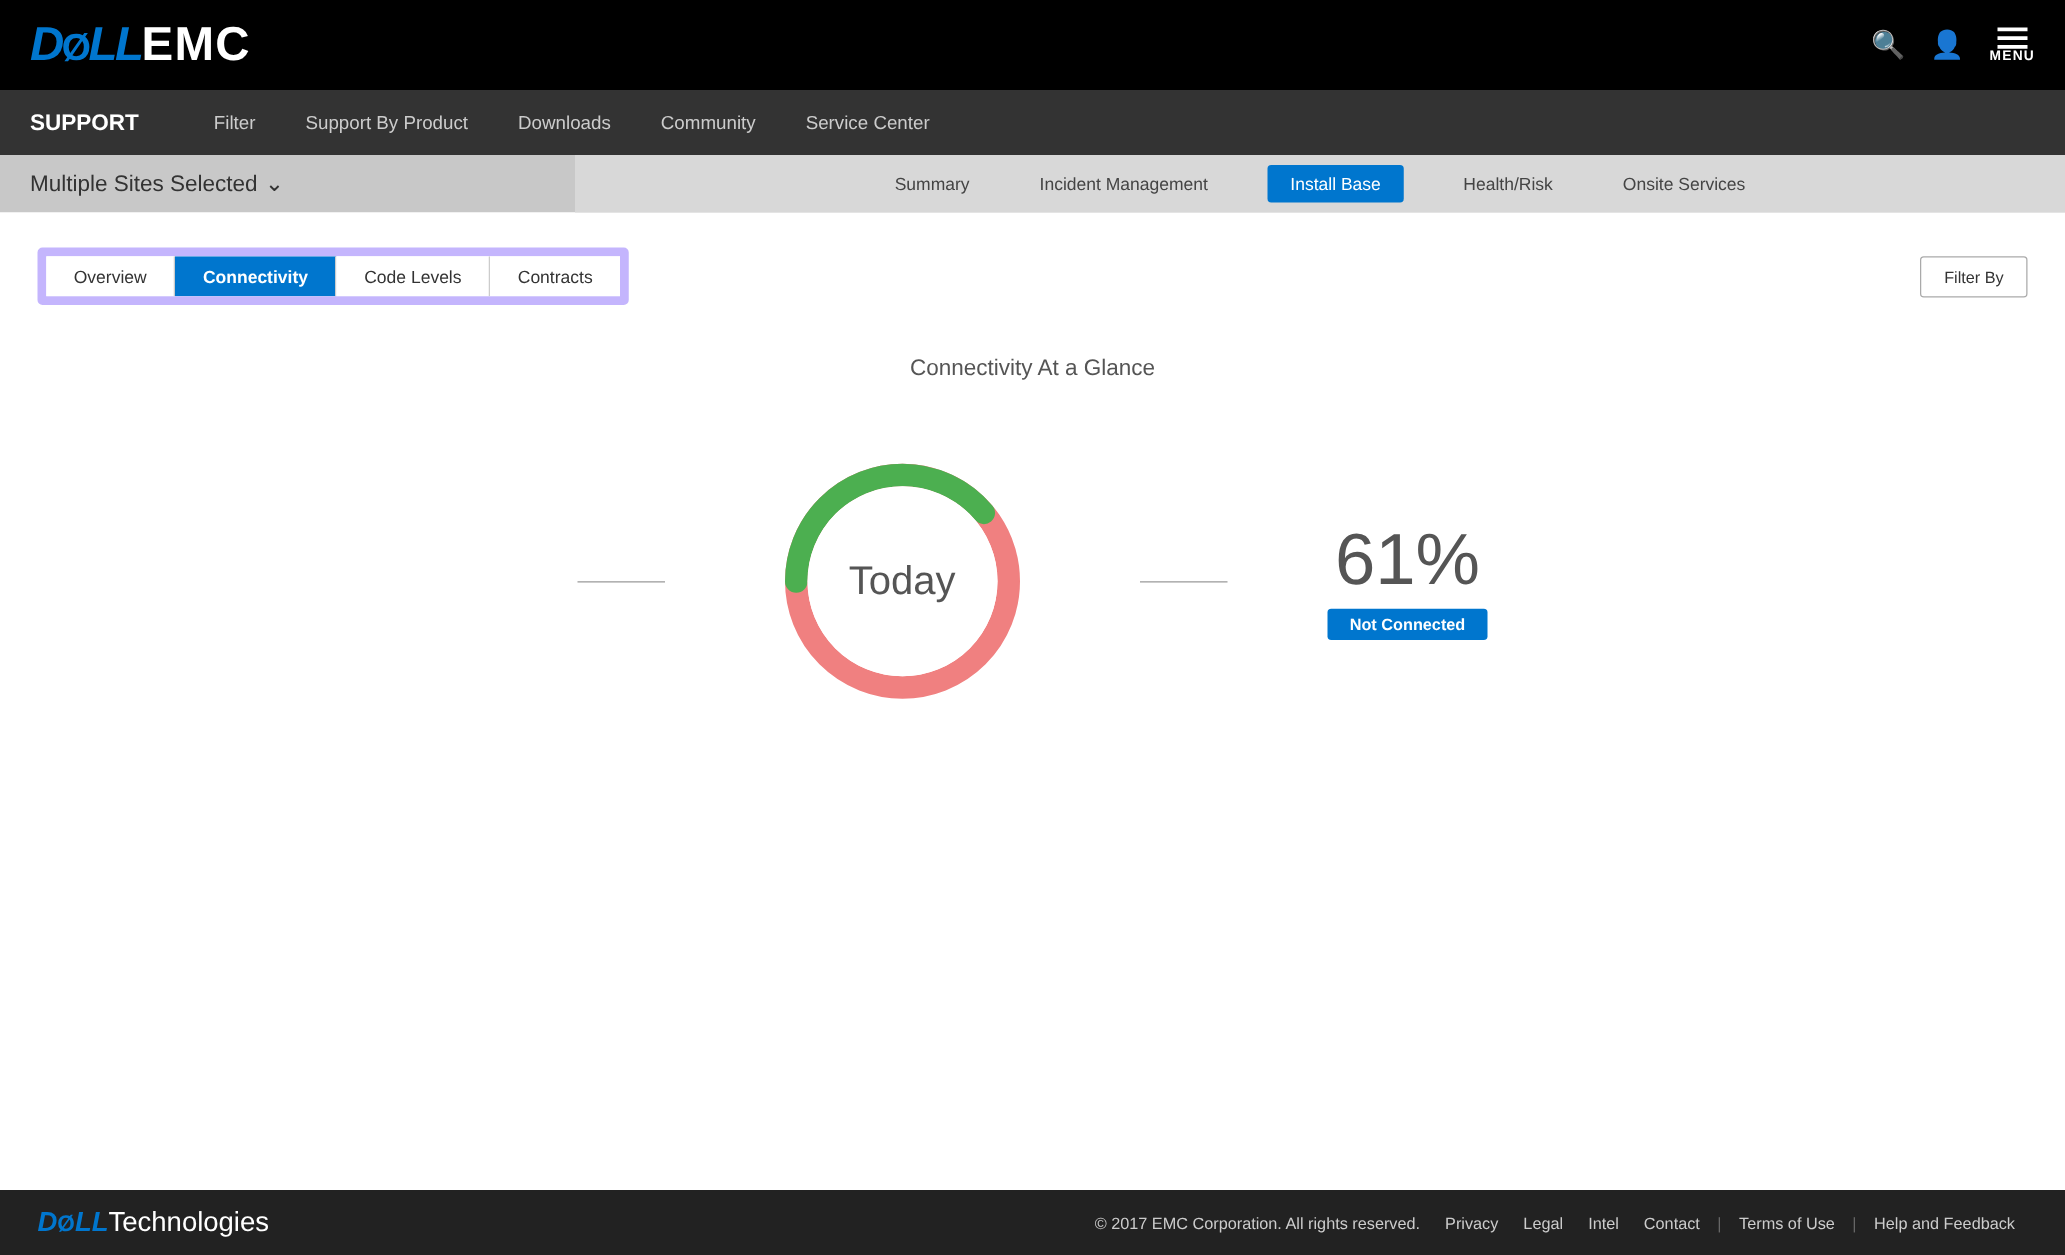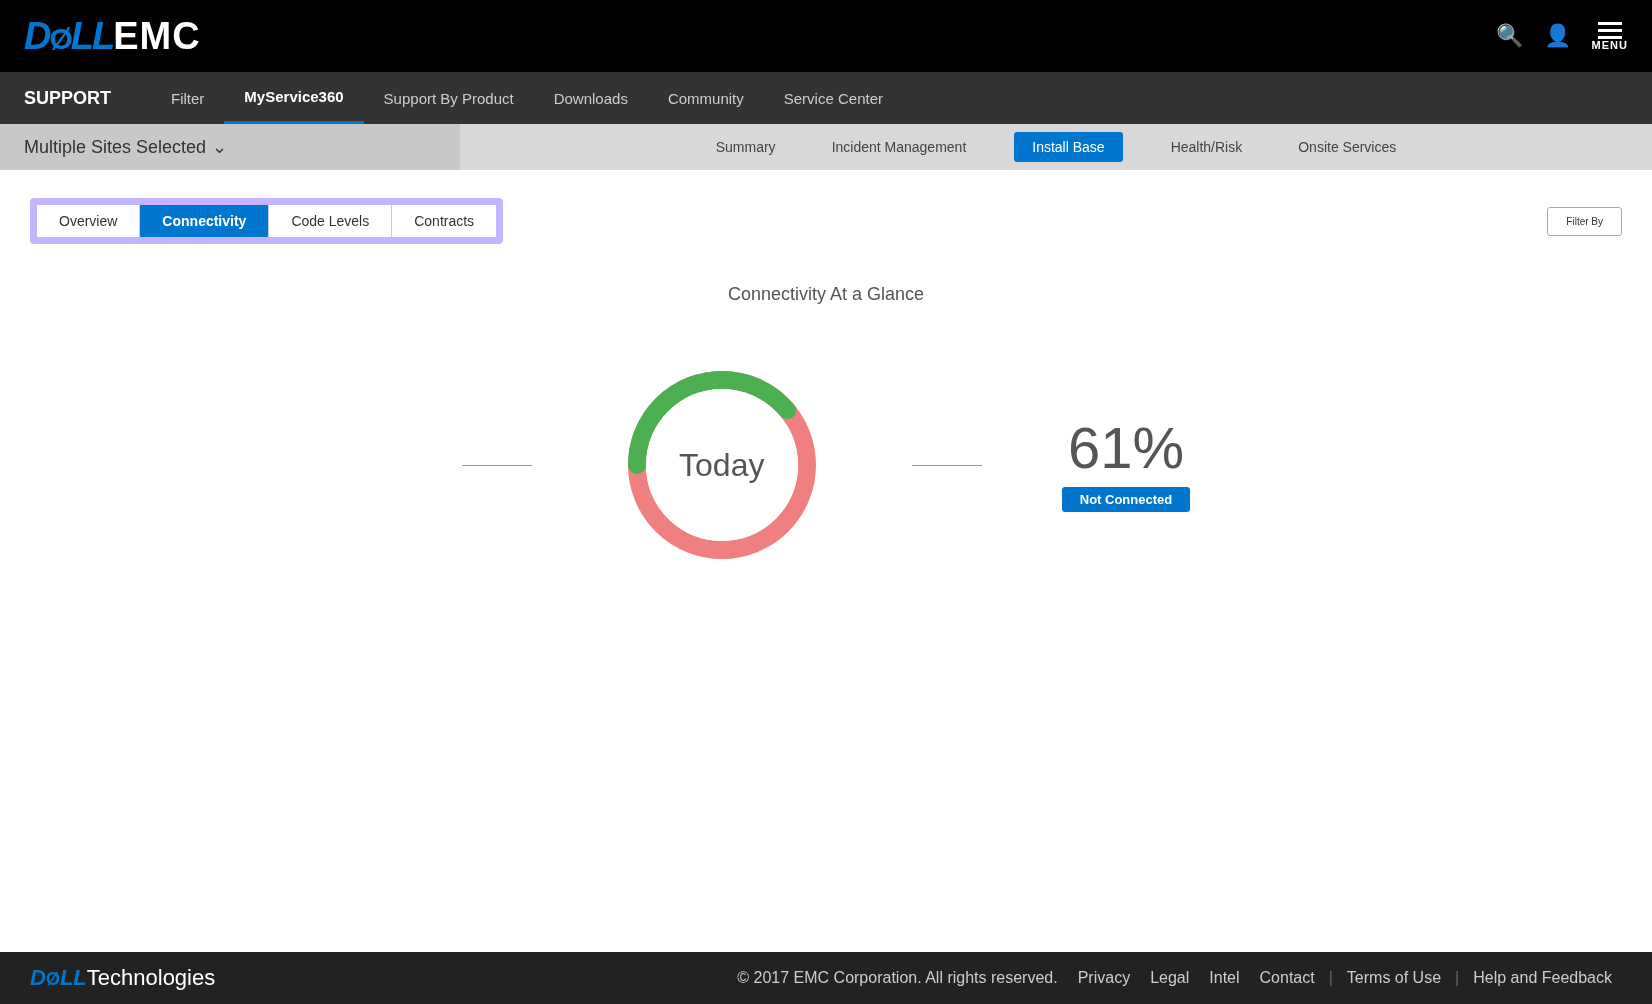--- a/index.html
+++ b/index.html
@@ -184,21 +184,21 @@
     .tab:last-child { border-right: none; }
     .tab.active {
       background: #0076ce;
       color: #fff;
       font-weight: bold;
     }
     .filter-btn {
       border: 1px solid #aaa;
       background: #fff;
       padding: 8px 18px;
-      font-size: 10px;
+      font-size: 13px;
       color: #333;
       cursor: pointer;
       border-radius: 3px;
     }
 
     
     .chart-section {
       display: flex;
       flex-direction: column;
       align-items: center;
@@ -277,21 +277,21 @@
     }
     .footer-logo-tech {
       color: #fff;
       font-size: 22px;
       font-weight: 400;
     }
     .footer-links {
       display: flex;
       align-items: center;
       gap: 0;
-      font-size: 16px;
+      font-size: 13px;
     }
     .footer-link {
       color: #ccc;
       cursor: pointer;
       padding: 0 10px;
     }
     .footer-sep {
       color: #666;
       padding: 0 4px;
     }
@@ -320,21 +320,20 @@
       </div>
       <span class="menu-label">MENU</span>
     </div>
   </div>
 </div>
 
 <div class="nav-bar">
   <span class="nav-support">SUPPORT</span>
   <div class="nav-links">
     <a class="nav-link">Filter</a>
-    <a class="nav-link active">MyService360</a>
     <a class="nav-link">Support By Product</a>
     <a class="nav-link">Downloads</a>
     <a class="nav-link">Community</a>
     <a class="nav-link">Service Center</a>
   </div>
 </div>
 
 <div class="sub-nav">
   <div class="sub-nav-left">
     <div class="site-selector">

